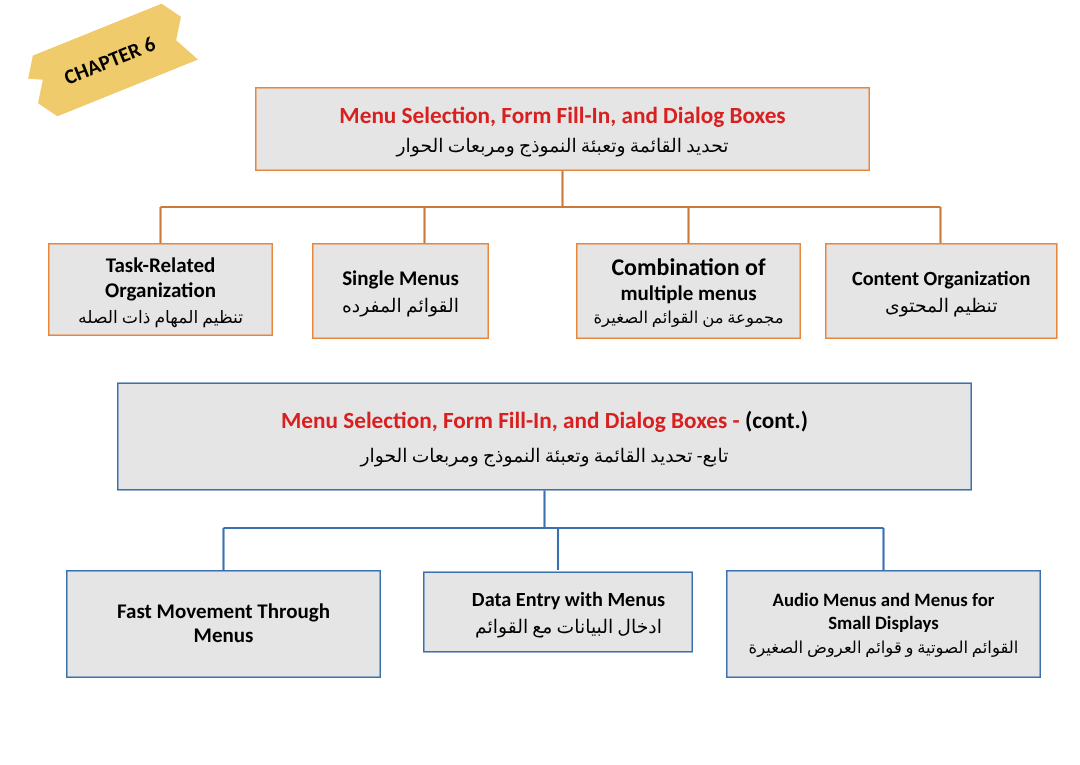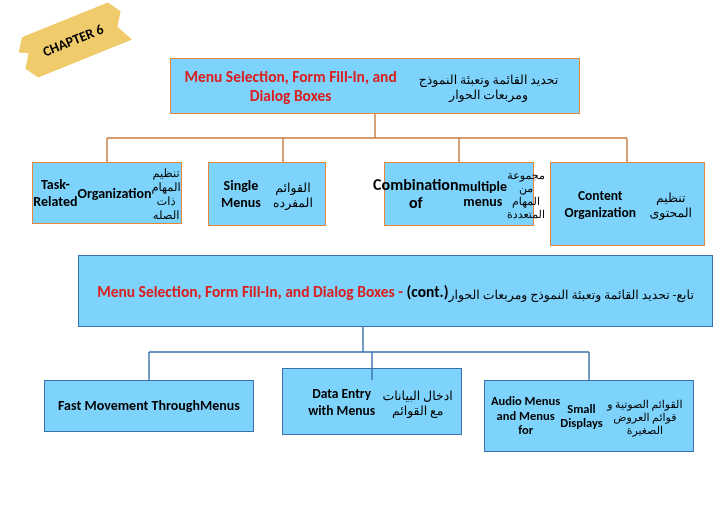--- a/index.html
+++ b/index.html
@@ -13,23 +13,23 @@
     transform: rotate(-22deg);
     display: flex; align-items: center; justify-content: center;
     font-weight: bold; font-size: 14px; color: #000;
     clip-path: polygon(0% 30%, 8% 0%, 92% 0%, 100% 30%, 92% 60%, 100% 100%, 8% 100%, 0% 70%, 8% 40%);
   }
   .ribbon::before, .ribbon::after { content: ''; }
   
   .box {
     position: absolute;
     border: 1.5px solid;
-    background: #7dd3fc;
+    background: #e5e5e5;
     display: flex;
-    flex-direction: row;
+    flex-direction: column;
     align-items: center;
     justify-content: center;
     text-align: center;
     padding: 4px 6px;
   }
   .orange { border-color: #e8863c; }
   .blue { border-color: #3a6fb0; }
   
   .title-red { color: #d92020; font-weight: bold; }
   .title-black { color: #000; font-weight: bold; }
@@ -56,41 +56,41 @@
 </div>
 
 <div class="box orange" style="left:208px; top:162px; width:118px; height:64px;">
   <div class="title-black" style="font-size:14px;">Single Menus</div>
   <div class="arabic">القوائم المفرده</div>
 </div>
 
 <div class="box orange" style="left:384px; top:162px; width:150px; height:64px;">
   <div class="title-black" style="font-size:16px; line-height:1.1;">Combination of</div>
   <div class="title-black" style="font-size:14px; line-height:1.1;">multiple menus</div>
-  <div class="arabic" style="font-size:11px;">مجموعة من المهام المتعددة</div>
+  <div class="arabic" style="font-size:11px;">مجموعة من القوائم الصغيرة</div>
 </div>
 
-<div class="box orange" style="left:550px; top:162px; width:155px; height:84px;">
+<div class="box orange" style="left:550px; top:162px; width:155px; height:64px;">
   <div class="title-black" style="font-size:13.5px;">Content Organization</div>
   <div class="arabic">تنظيم المحتوى</div>
 </div>
 
-<div class="box blue" style="left:78px; top:255px; width:635px; height:72px;">
+<div class="box blue" style="left:78px; top:255px; width:570px; height:72px;">
   <div style="font-size:15.5px; font-weight:bold;">
     <span class="title-red">Menu Selection, Form Fill-In, and Dialog Boxes - </span><span style="color:#000;">(cont.)</span>
   </div>
   <div class="arabic" style="margin-top:6px;">تابع-  تحديد القائمة وتعبئة النموذج ومربعات الحوار</div>
 </div>
 
-<div class="box blue" style="left:44px; top:380px; width:210px; height:52px;">
+<div class="box blue" style="left:44px; top:380px; width:210px; height:72px;">
   <div class="title-black" style="font-size:14px; line-height:1.15;">Fast Movement Through</div>
   <div class="title-black" style="font-size:14px; line-height:1.15;">Menus</div>
 </div>
 
-<div class="box blue" style="left:282px; top:368px; width:180px; height:67px;padding-left:20px;">
+<div class="box blue" style="left:282px; top:381px; width:180px; height:54px;padding-left:20px;">
   <div class="title-black" style="font-size:13.5px;">Data Entry with Menus</div>
   <div class="arabic">ادخال البيانات مع القوائم</div>
 </div>
 
 <div class="box blue" style="left:484px; top:380px; width:210px; height:72px;">
   <div class="title-black" style="font-size:12.5px; line-height:1.15;text-align:center;">Audio Menus and Menus for</div>
   <div class="title-black" style="font-size:12.5px; line-height:1.15;">Small Displays</div>
   <div class="arabic" style="font-size:11px;">القوائم الصوتية و قوائم العروض الصغيرة</div>
 </div>
 

